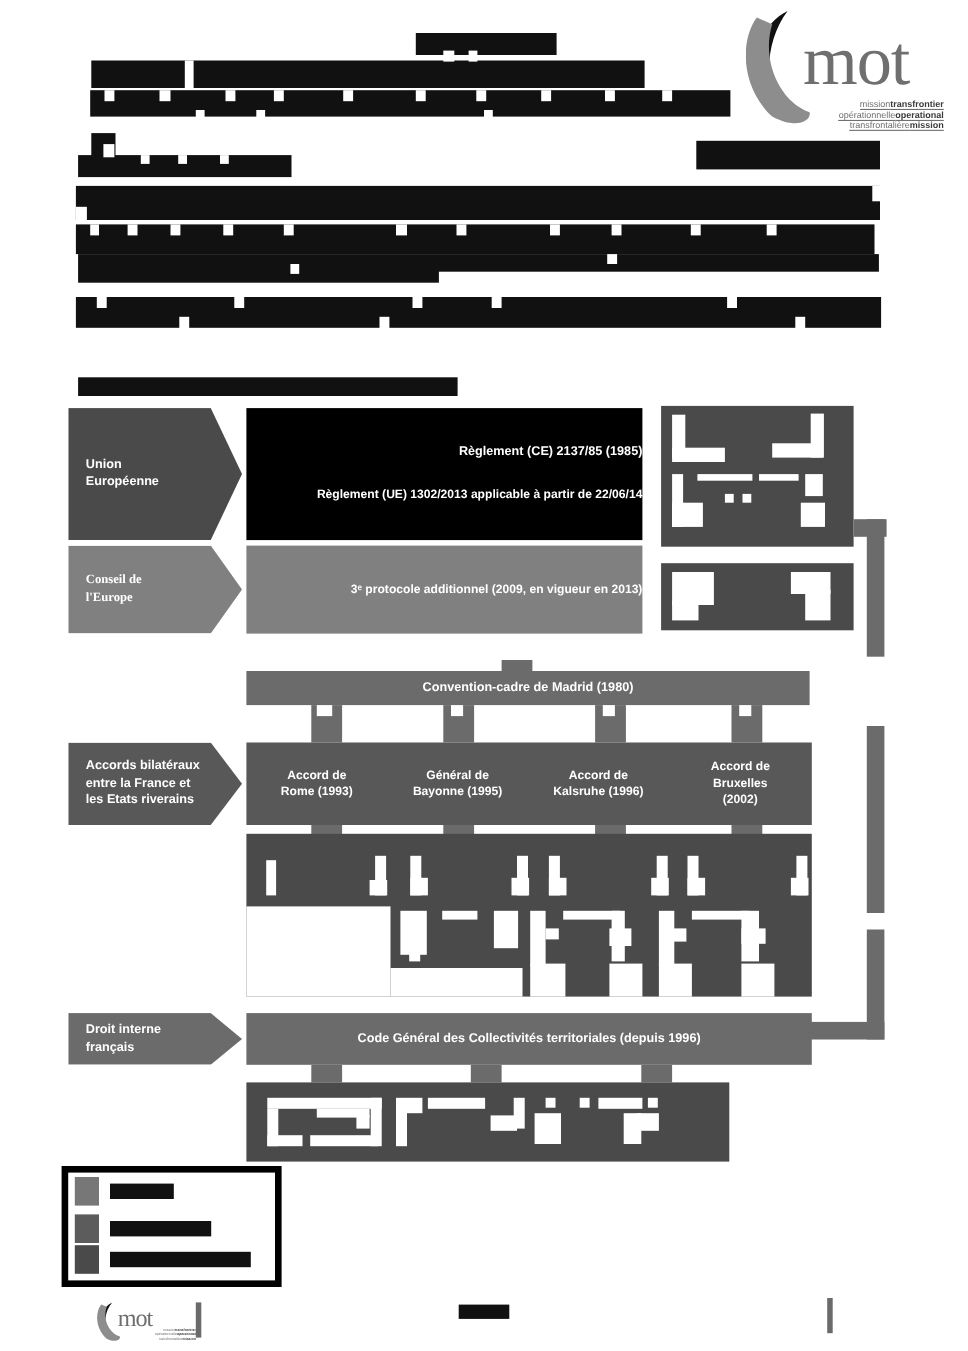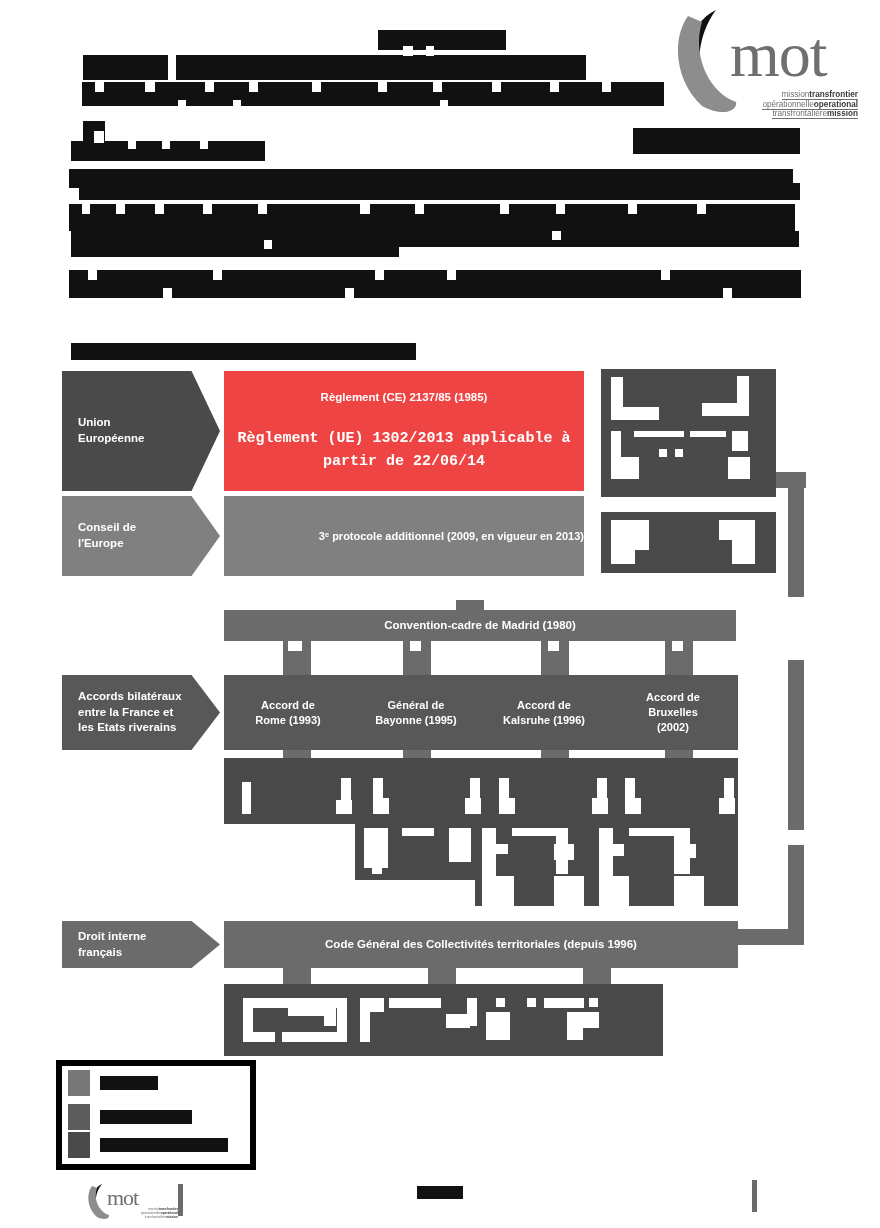--- a/index.html
+++ b/index.html
@@ -155,41 +155,41 @@
   </div>
 
   <div>
 
     <div class="chev" style="left:62px;top:371px;width:158px;height:120px;background:#4a4a4a;">
       <div>
         <div>Union</div>
         <div>Européenne</div>
       </div>
     </div>
-    <div class="boxrow" style="left:224px;top:371px;width:360px;height:120px;background:#ef4444;">
+    <div class="boxrow" style="left:224px;top:371px;width:360px;height:120px;background:#000000;text-align:right;">
       <div class="line" style="margin-bottom:22px;">Règlement (CE) 2137/85 (1985)</div>
-      <div class="line" style="font-size:15px;font-family:Liberation Mono, monospace;">Règlement (UE) 1302/2013 applicable à partir de 22/06/14</div>
+      <div class="line" style="font-size:11px;">Règlement (UE) 1302/2013 applicable à partir de 22/06/14</div>
     </div>
 
     <div class="plainbox" style="left:601px;top:369px;width:175px;height:128px;background:#4a4a4a;">
       <div class="redact-light" style="left:10px;top:8px;width:12px;height:40px;"></div>
       <div class="redact-light" style="left:10px;top:38px;width:48px;height:13px;"></div>
       <div class="redact-light" style="left:101px;top:34px;width:46px;height:13px;"></div>
       <div class="redact-light" style="left:136px;top:7px;width:12px;height:40px;"></div>
       <div class="redact-light" style="left:33px;top:62px;width:50px;height:6px;"></div>
       <div class="redact-light" style="left:89px;top:62px;width:36px;height:6px;"></div>
       <div class="redact-light" style="left:10px;top:62px;width:10px;height:48px;"></div>
       <div class="redact-light" style="left:10px;top:88px;width:28px;height:22px;"></div>
       <div class="redact-light" style="left:58px;top:80px;width:8px;height:8px;"></div>
       <div class="redact-light" style="left:74px;top:80px;width:8px;height:8px;"></div>
       <div class="redact-light" style="left:131px;top:62px;width:16px;height:20px;"></div>
       <div class="redact-light" style="left:127px;top:88px;width:22px;height:22px;"></div>
     </div>
 
-    <div class="chev" style="left:62px;top:496px;width:158px;height:80px;background:#808080;">
+    <div class="chev" style="left:62px;top:496px;width:158px;height:80px;background:#808080;font-family:Liberation Serif, serif;">
       <div>
         <div>Conseil de</div>
         <div>l'Europe</div>
       </div>
     </div>
     <div class="boxrow" style="left:224px;top:496px;width:360px;height:80px;background:#808080;">
       <div class="line" style="font-size:11px;text-align:right;">3ᵉ protocole additionnel (2009, en vigueur en 2013)</div>
     </div>
 
     <div class="plainbox" style="left:601px;top:512px;width:175px;height:61px;background:#4a4a4a;">

